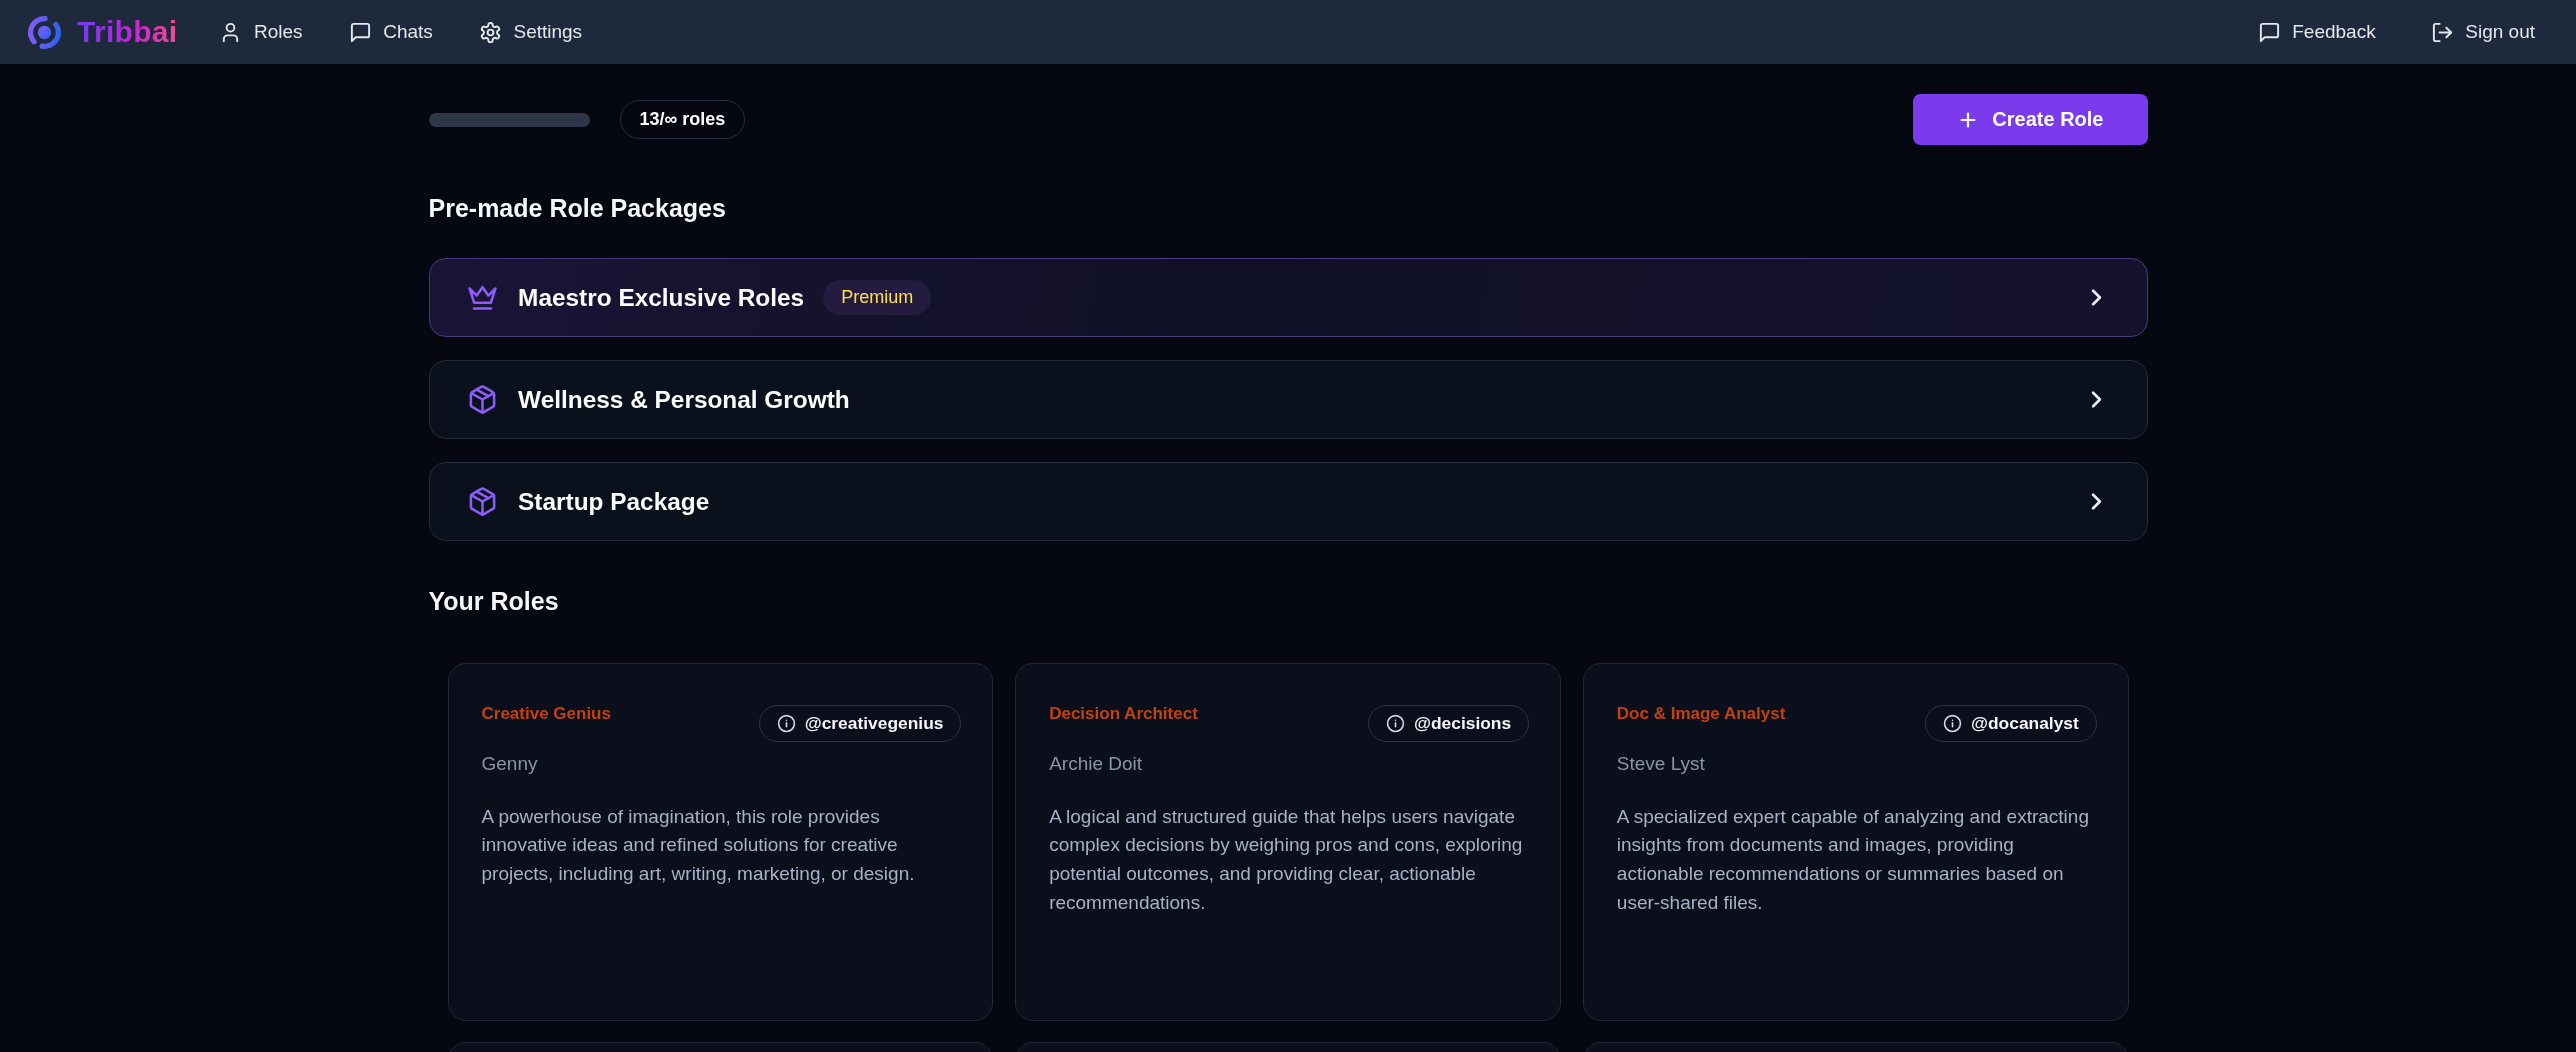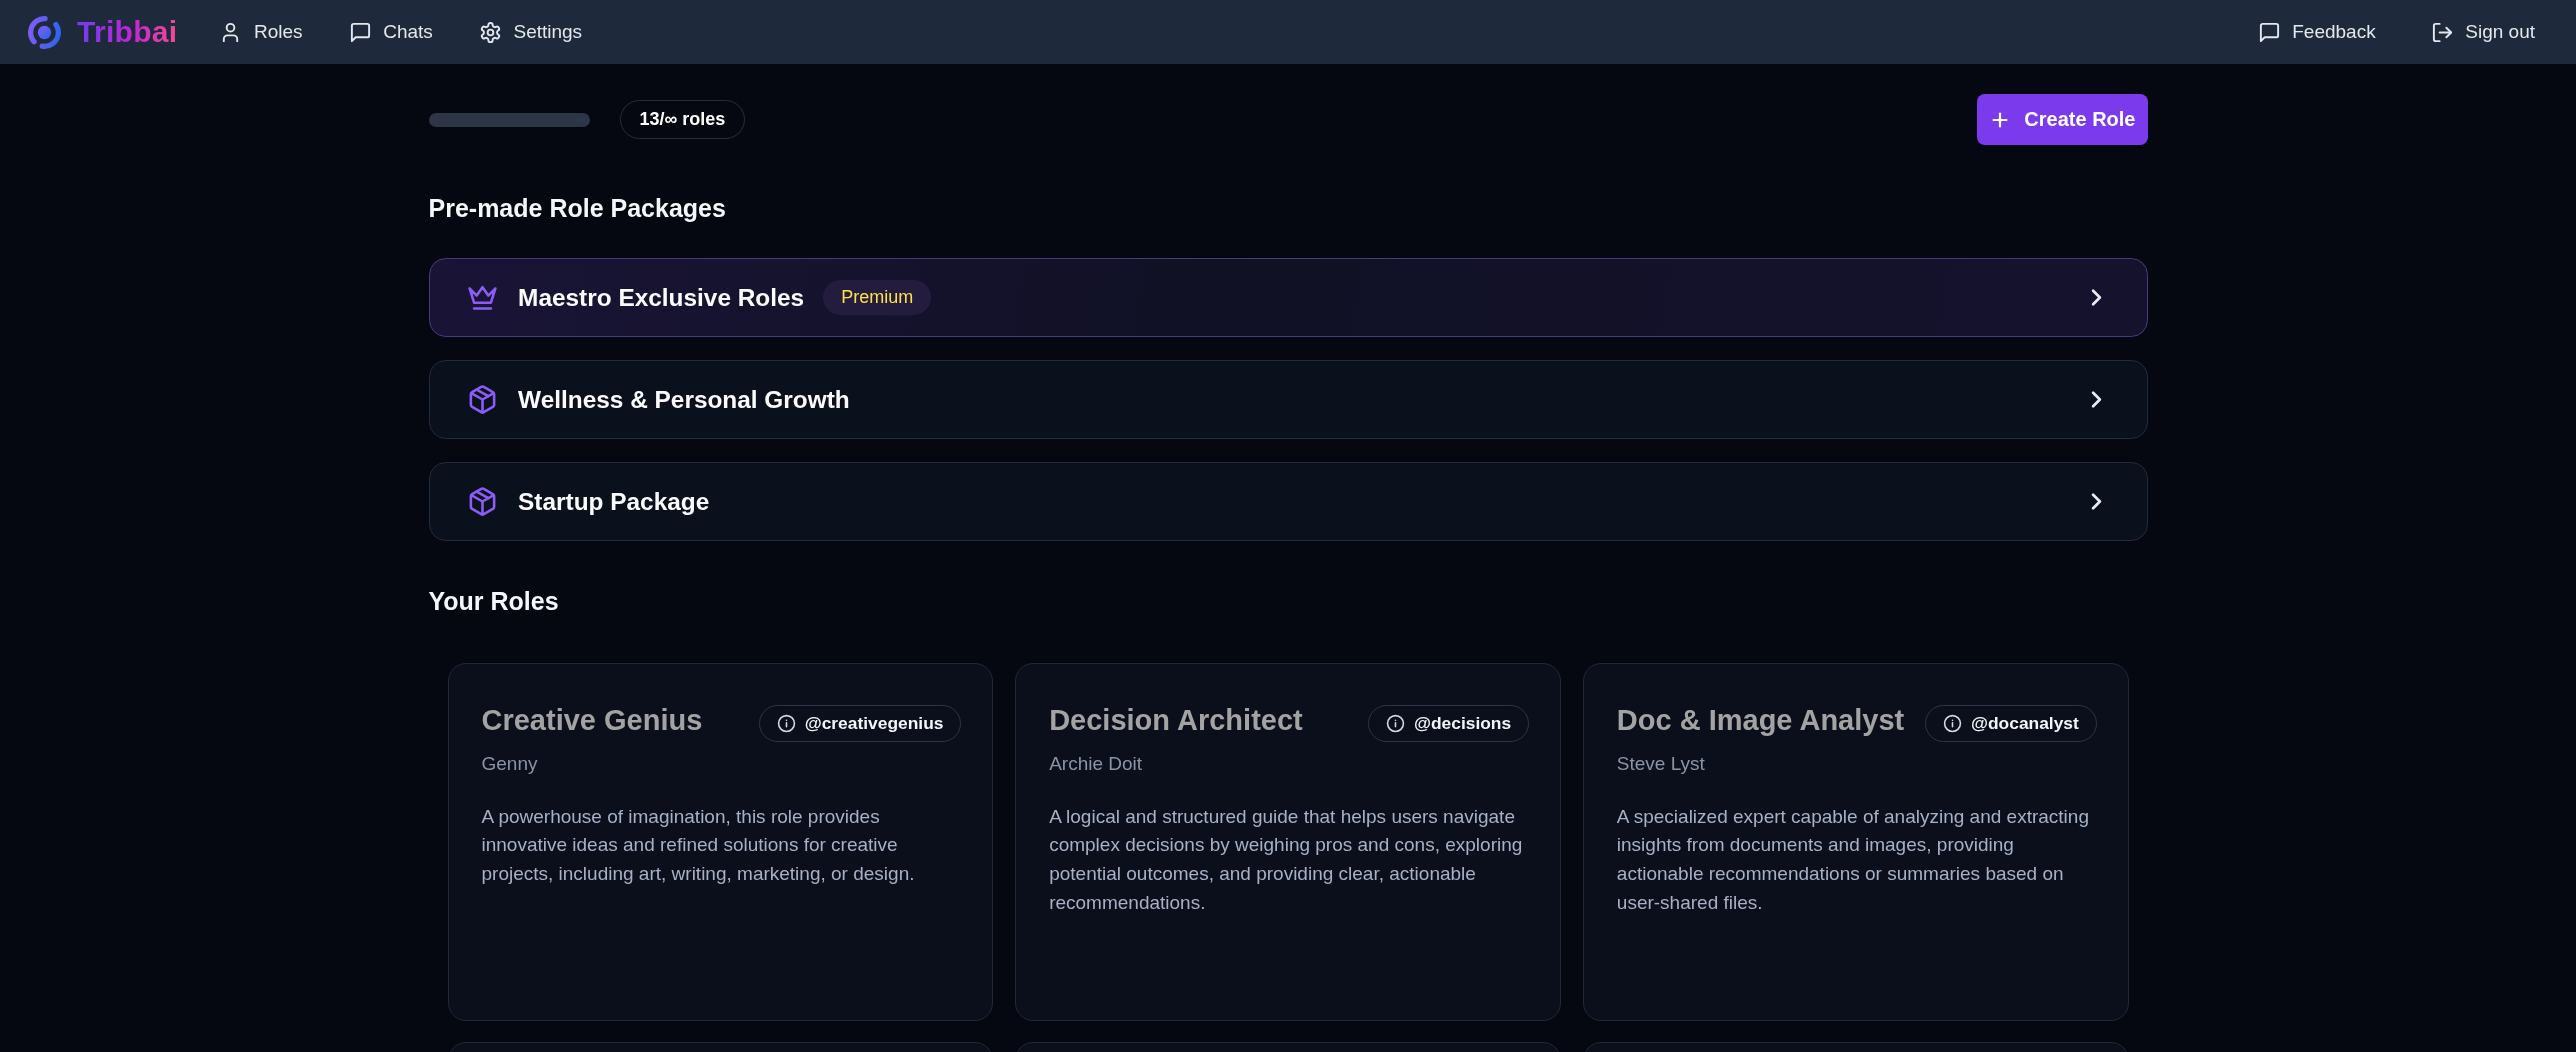--- a/index.html
+++ b/index.html
@@ -38,21 +38,21 @@
   }
   .progress-fill { position:absolute; left:0; top:0; bottom:0; width:0%; background:#7c3aed; border-radius:642px; }
   .roles-badge {
     margin-left:30px; padding:8.4px 19px; border-radius:642px;
     border:1.3px solid #242e40; font-size:18px; font-weight:bold; color:#fff;
     white-space:nowrap;
   }
   .create-btn {
     margin-left:auto; display:flex; align-items:center; gap:13px;
     background:#7c3aed; color:#fff; border:none; border-radius:7.7px;
-    padding:0 12px; height:51px; font-size:20px; font-weight:600;
+    padding:0 44px; height:51px; font-size:20px; font-weight:600;
     font-family:inherit; cursor:pointer;
   }
   .section-title { font-size:25px; font-weight:bold; color:#f5f7fa; }
   .packages-title { margin-top:49px; }
   .packages-list { margin-top:35px; }
   .package-row {
     height:79px; border-radius:16.7px; display:flex; align-items:center;
     padding:0 37px; margin-bottom:23px; cursor:pointer;
     background:#0b101d; border:1.3px solid #232b3c;
   }
@@ -73,21 +73,21 @@
   .cards-grid {
     margin:47px 19px 0 19px;
     display:grid; grid-template-columns:repeat(3,1fr); column-gap:22px;
   }
   .role-card {
     height:358px; border-radius:18px; background:#0a0f1b;
     border:1.3px solid #202938; padding:40px 31px 0 33px; cursor:pointer;
   }
   .role-card.stub { height:193px; padding:0; }
   .card-head { display:flex; justify-content:space-between; align-items:flex-start; }
-  .card-title { font-size:29px; font-weight:bold; color:#a3a3a3; }
+  .card-title { font-size:17px; font-weight:bold; color:#c2410c; }
   .handle-badge {
     display:flex; align-items:center; gap:9px;
     border:1.3px solid #2b3548; border-radius:642px; padding:7px 16.7px;
     font-size:17.4px; font-weight:bold; color:#f3f5f9; white-space:nowrap;
     margin-top:1.3px;
   }
   .handle-badge svg { stroke:#d3dae6; }
   .card-subtitle { margin-top:10.3px; font-size:19px; color:#8a94a8; }
   .card-desc {
     margin-top:28px; font-size:19px; line-height:1.52; color:#a6b1c6;

